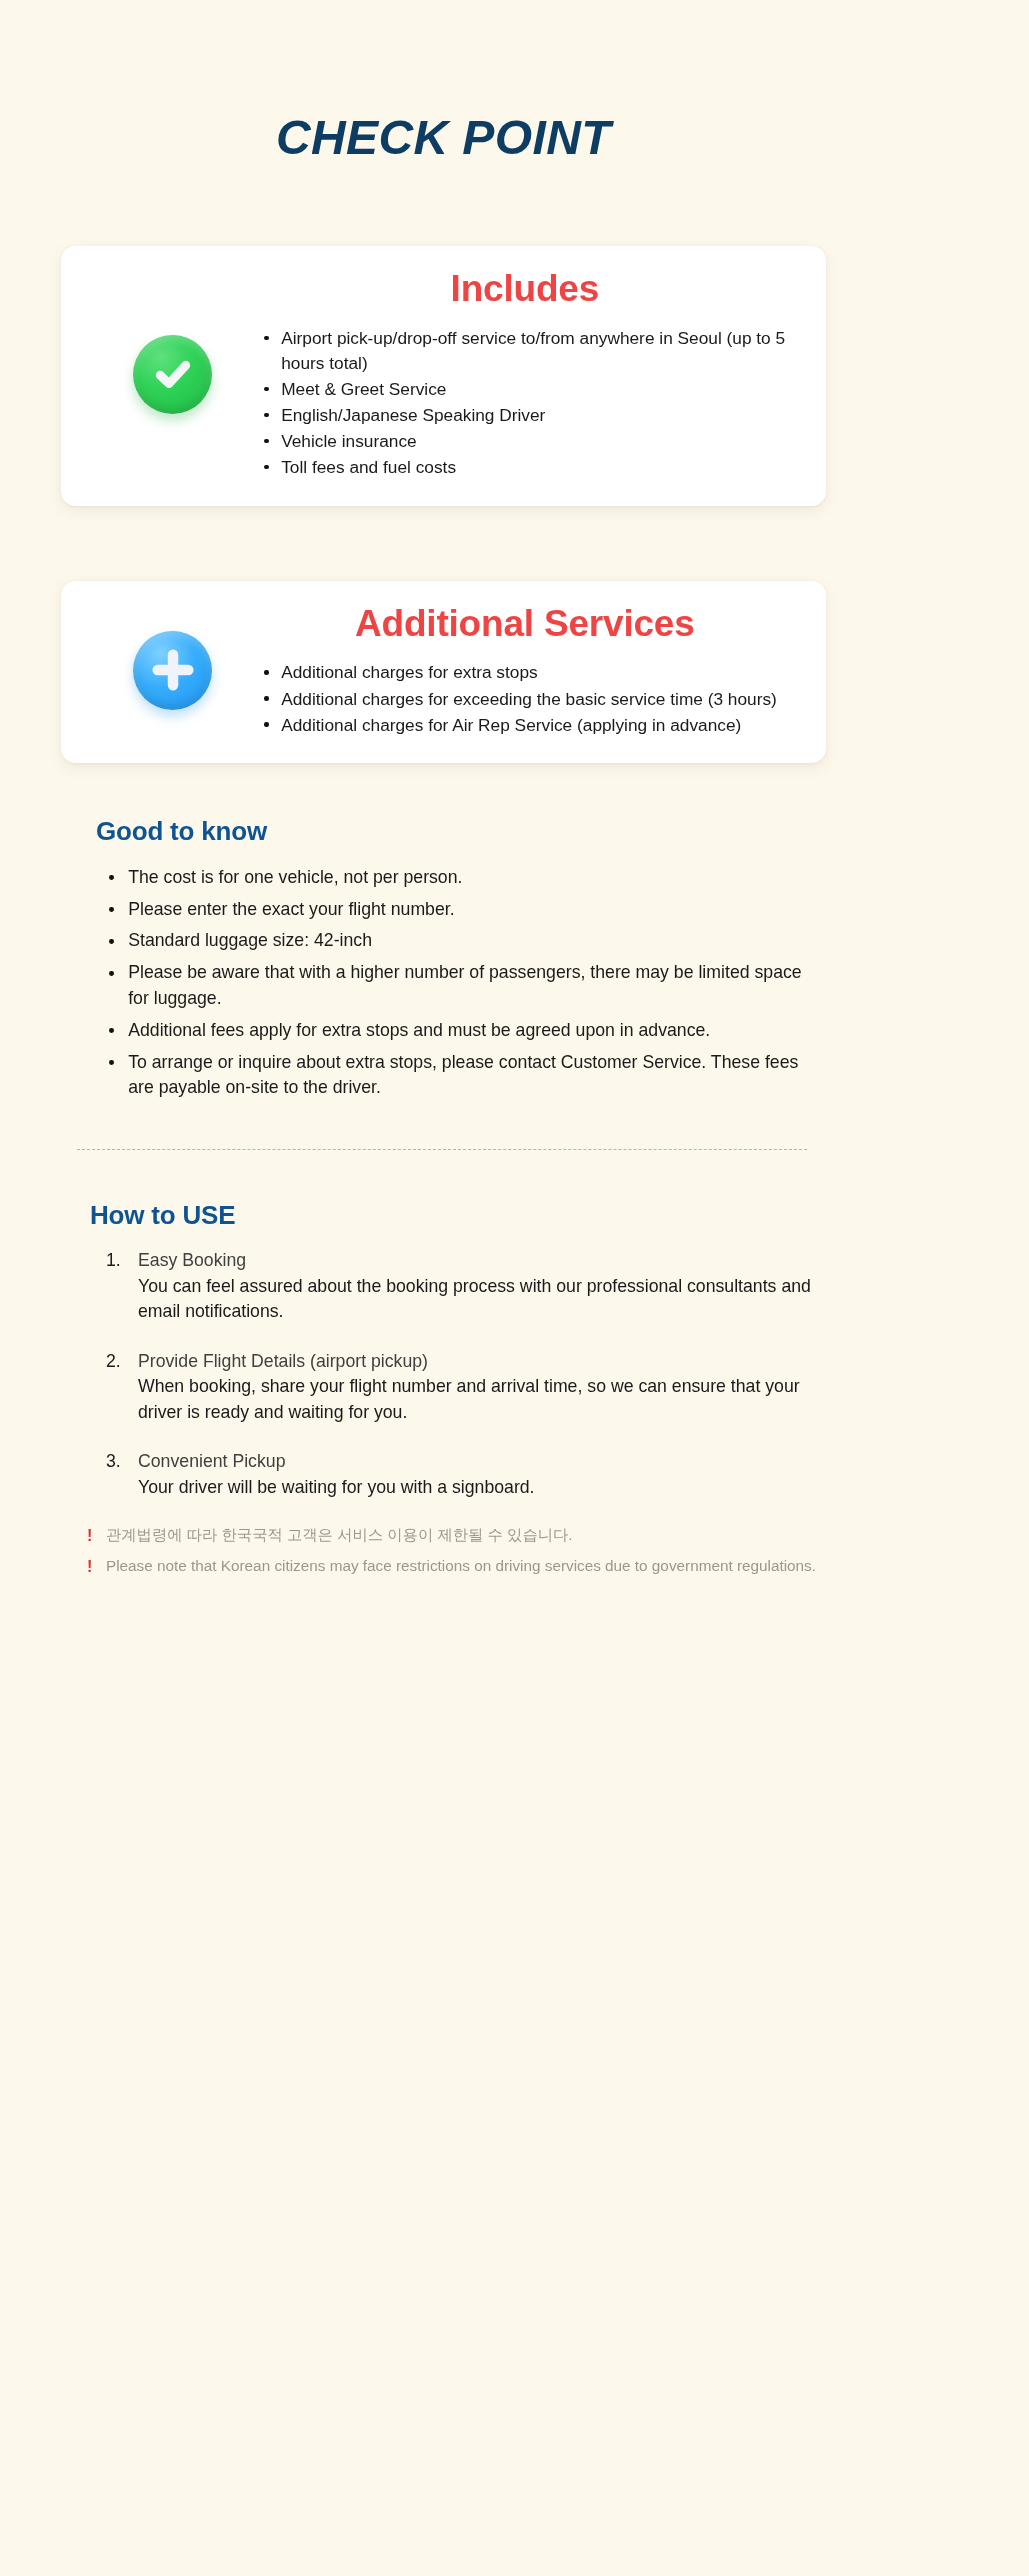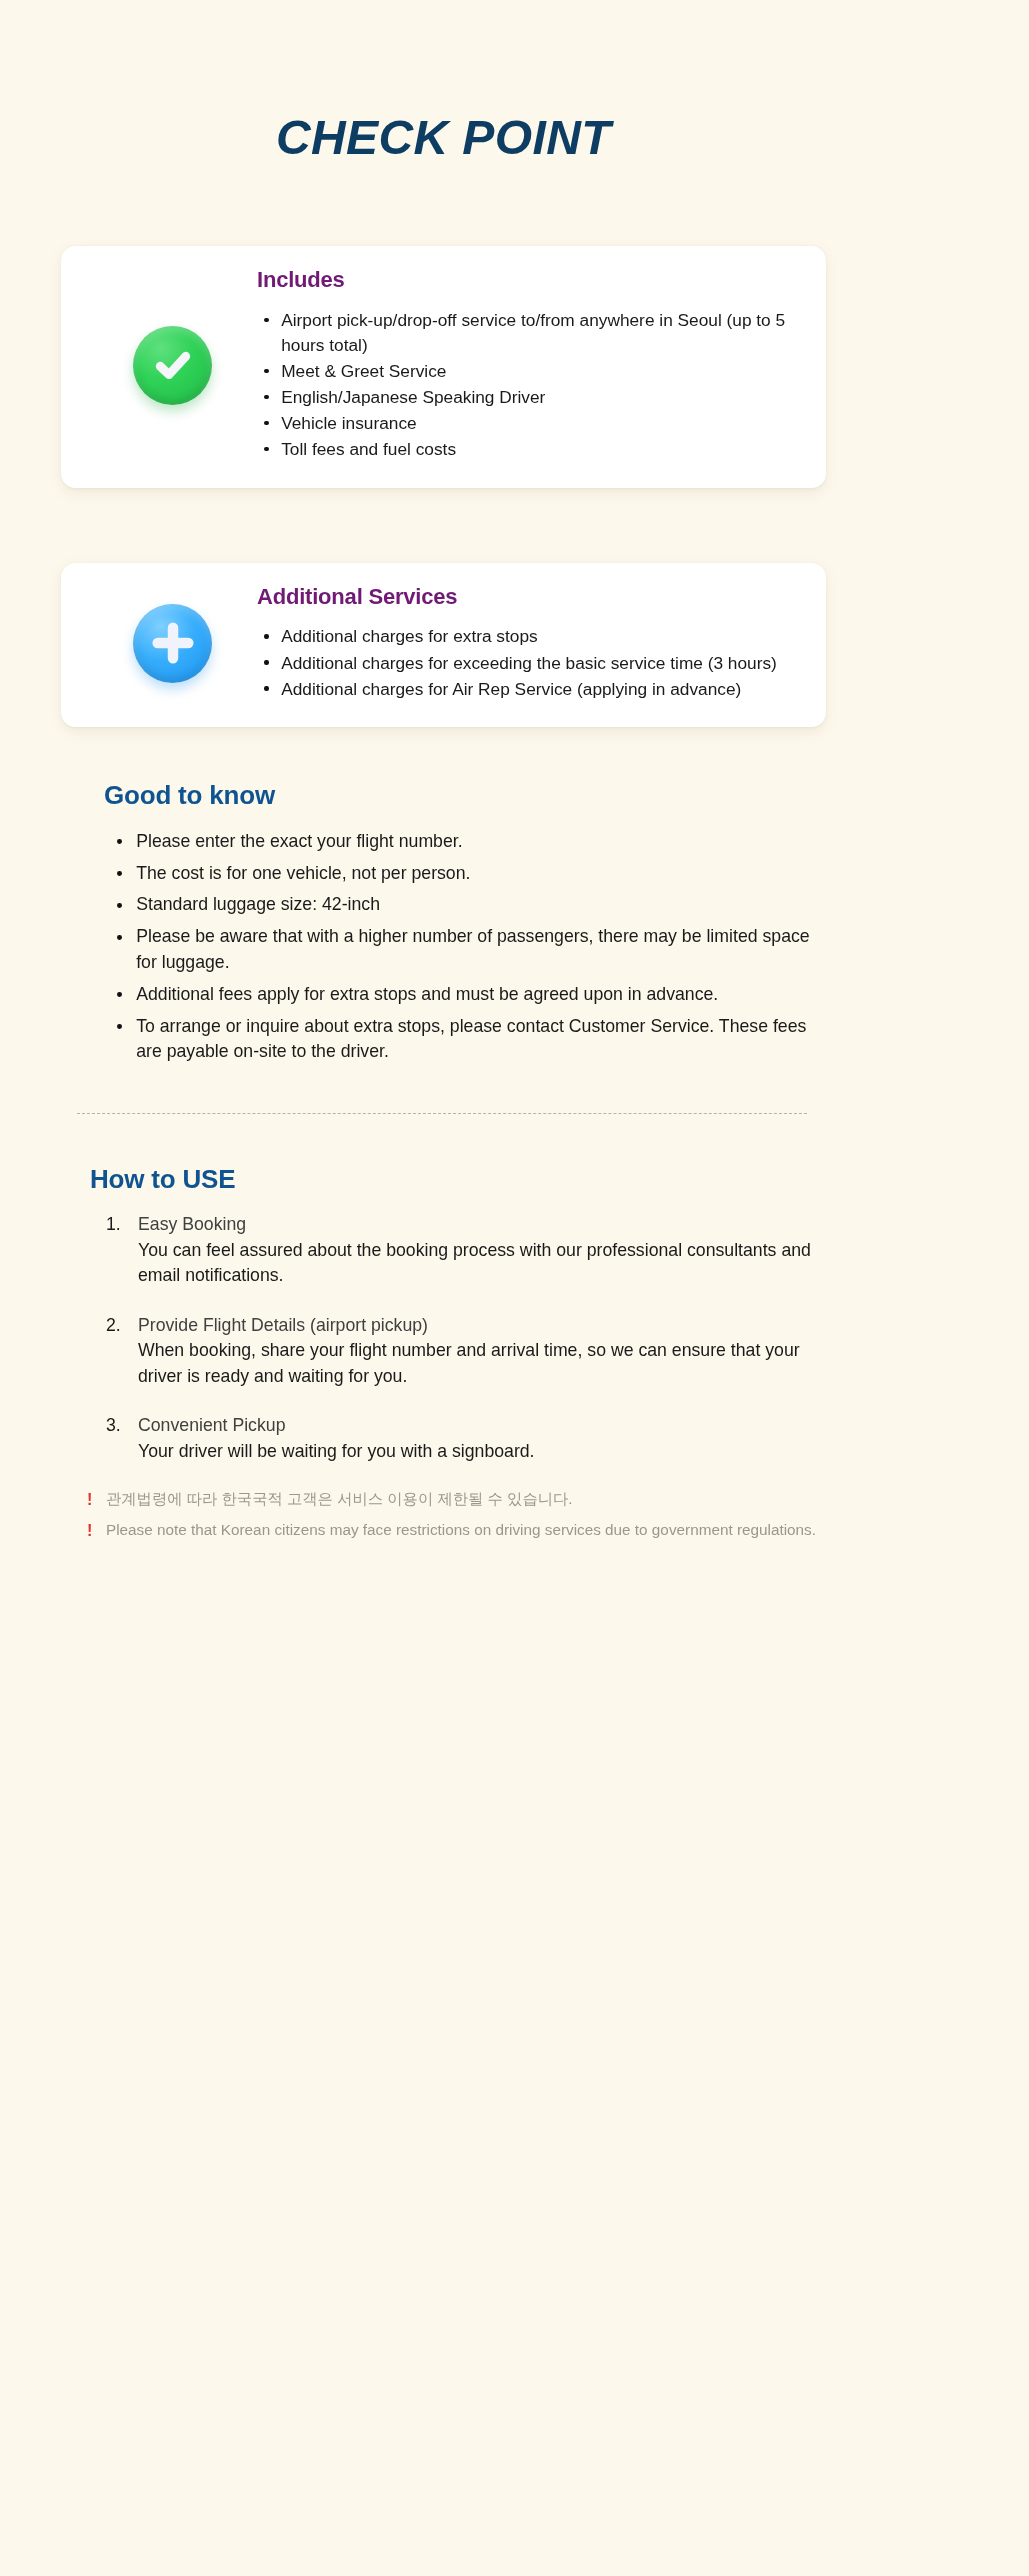--- a/index.html
+++ b/index.html
@@ -70,25 +70,26 @@
   }
 
   .card-body {
     flex: 1 1 auto;
     min-width: 0;
     padding-right: 6.4px;
   }
 
   .card-heading {
     margin: 0 0 14.5px 0;
-    font-size: 22px;
+    font-size: 37px;
     line-height: 1.2;
     font-weight: 700;
-    color: #701a75;
+    color: #ef4444;
     letter-spacing: -0.2px;
+    text-align: center;
   }
 
   
   .icon-badge {
     width: 79px;
     height: 79px;
     border-radius: 50%;
     position: relative;
     display: flex;
     align-items: center;
@@ -134,21 +135,20 @@
     background: #111111;
   }
 
   
   .section {
     padding: 0 61px;
     box-sizing: border-box;
   }
   .good-to-know {
     margin-top: 53px;
-    margin-left: 8px;
   }
   .section-heading {
     margin: 0 0 17.7px 0;
     padding-left: 35px;
     font-size: 26px;
     line-height: 1.2;
     font-weight: 700;
     color: #0f5491;
     letter-spacing: -0.2px;
   }
@@ -289,22 +289,22 @@
           <li>Additional charges for Air Rep Service (applying in advance)</li>
         </ul>
       </div>
     </div>
 
   </div>
 
   <div class="section good-to-know">
     <h2 class="section-heading">Good to know</h2>
     <ul class="bullets wide">
+      <li>The cost is for one vehicle, not per person.</li>
       <li>Please enter the exact your flight number.</li>
-      <li>The cost is for one vehicle, not per person.</li>
       <li>Standard luggage size: 42-inch</li>
       <li>Please be aware that with a higher number of passengers, there may be limited space for luggage.</li>
       <li>Additional fees apply for extra stops and must be agreed upon in advance.</li>
       <li>To arrange or inquire about extra stops, please contact Customer Service. These fees are payable on-site to the driver.</li>
     </ul>
   </div>
 
   <div class="divider-wrap">
     <div class="divider"></div>
   </div>

